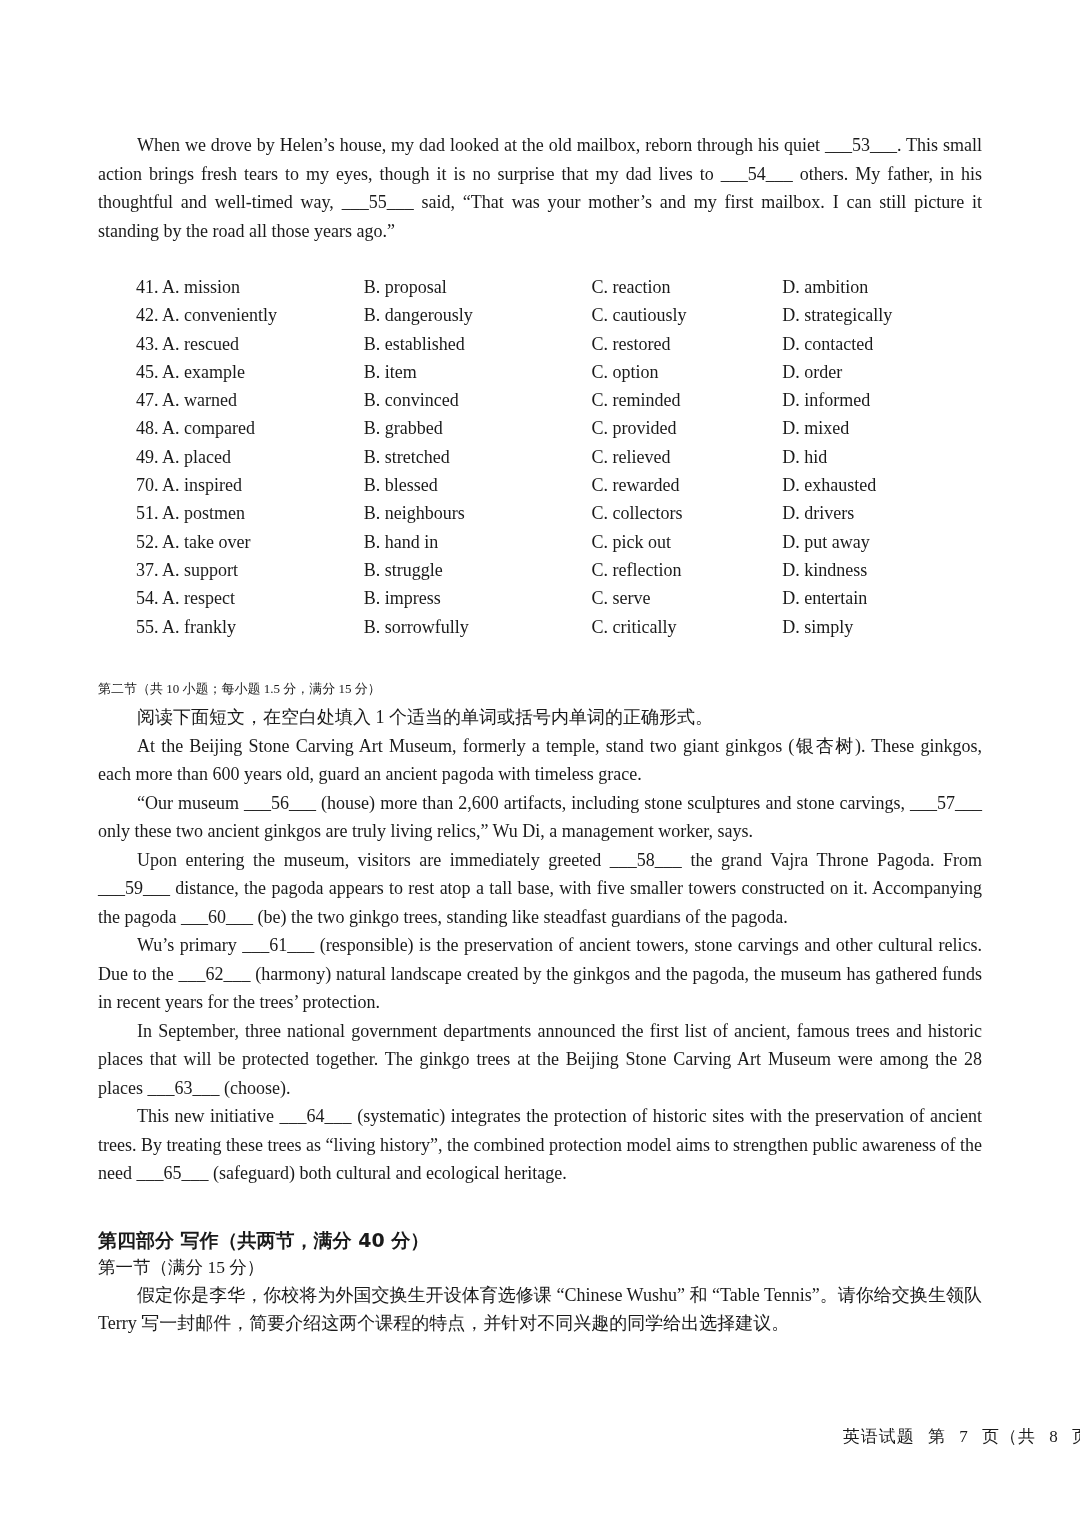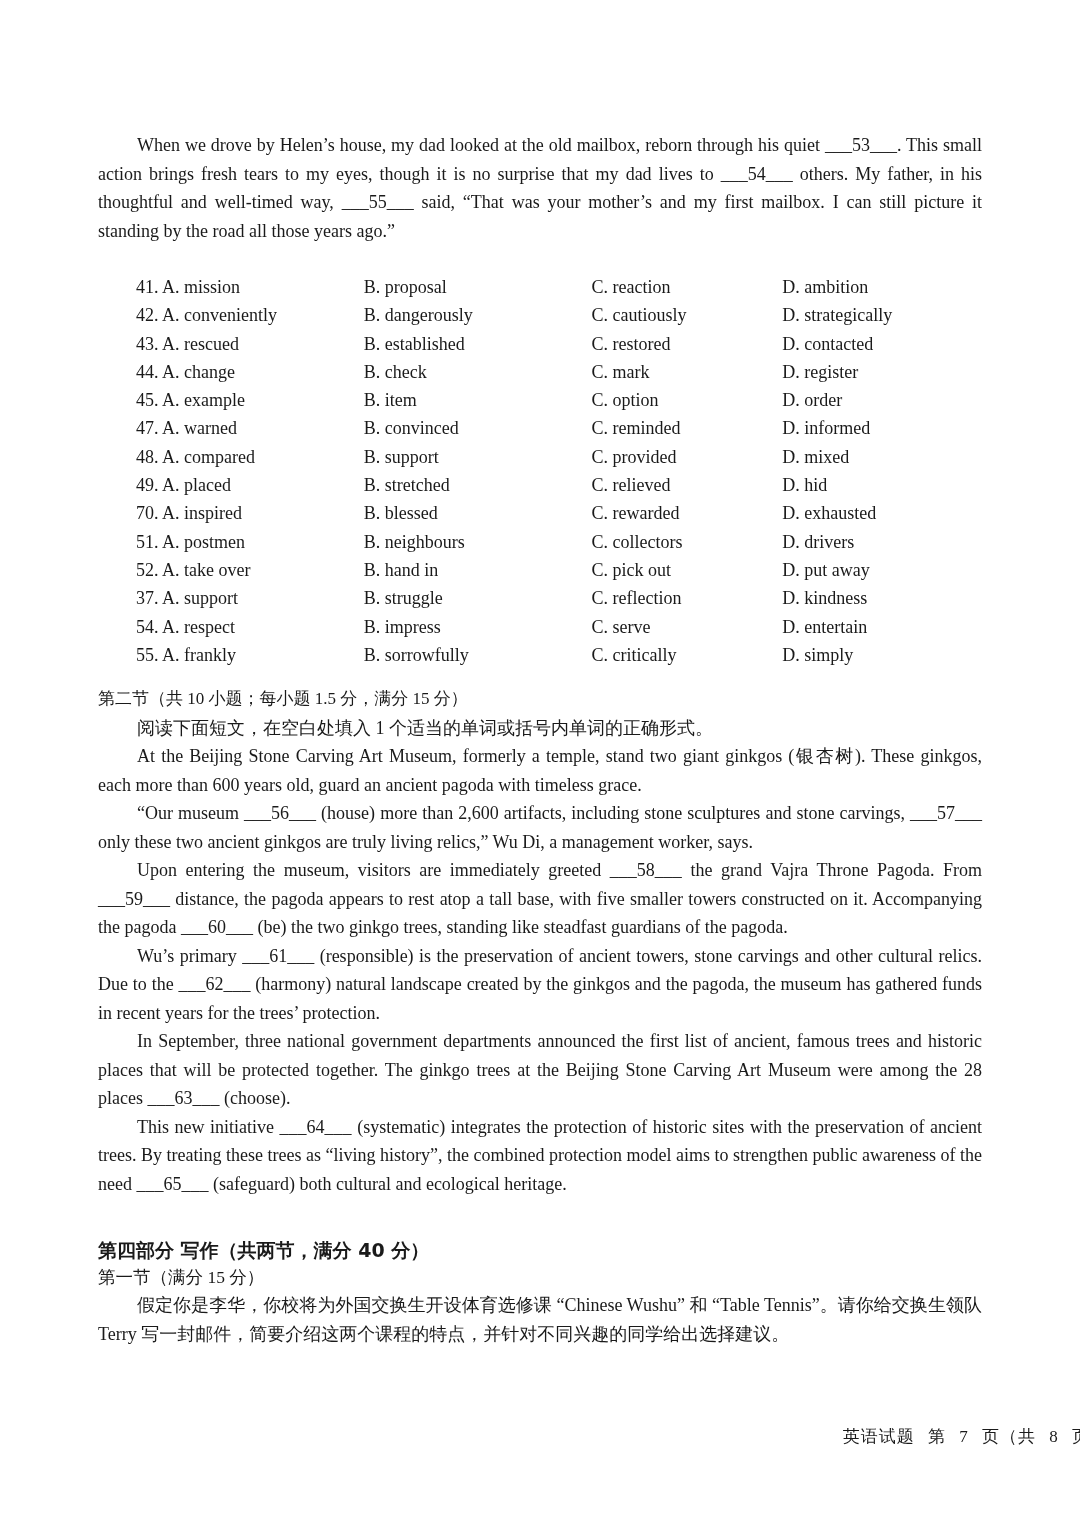--- a/index.html
+++ b/index.html
@@ -10,21 +10,21 @@
   }
   .page { position: absolute; left: 98px; top: 131px; width: 884px; }
   .para {
     font-size: 18px; line-height: 28.5px; text-align: justify;
     text-indent: 39px; margin: 0;
   }
   .options { margin-top: 28px; margin-left: 38px; }
   .opt-row { display: flex; font-size: 18px; line-height: 28.3px; height: 28.3px; }
   .opt-row span { display: inline-block; white-space: nowrap; }
   .c1 { width: 228px; } .c2 { width: 228px; } .c3 { width: 191px; } .c4 { width: 200px; }
-  .sec-heading { font-size: 17px; line-height: 28.5px; margin-top: 16px; }
+  .sec-heading { font-size: 13px; line-height: 28.5px; margin-top: 34px; }
   .part-heading {
     font-family: "DejaVu Sans", "Liberation Sans", sans-serif;
     font-size: 19px; font-weight: bold; line-height: 28px; margin-top: 38px;
   }
   .sub-heading { font-size: 17.5px; line-height: 27px; }
   .footer {
     position: absolute; top: 1425px; left: 0; width: 1080px; text-align: right;
     font-size: 17px; letter-spacing: 1px; word-spacing: 8px; padding-left: 28px;
   }
 </style>
@@ -48,40 +48,34 @@
         <span class="c3">C. cautiously</span>
         <span class="c4">D. strategically</span>
       </div>
     <div class="opt-row">
         <span class="c1">43. A. rescued</span>
         <span class="c2">B. established</span>
         <span class="c3">C. restored</span>
         <span class="c4">D. contacted</span>
       </div>
     <div class="opt-row">
-        <span class="c1">44. A. change</span>
-        <span class="c2">B. check</span>
-        <span class="c3">C. mark</span>
-        <span class="c4">D. register</span>
-      </div>
-    <div class="opt-row">
         <span class="c1">45. A. example</span>
         <span class="c2">B. item</span>
         <span class="c3">C. option</span>
         <span class="c4">D. order</span>
       </div>
     <div class="opt-row">
         <span class="c1">47. A. warned</span>
         <span class="c2">B. convinced</span>
         <span class="c3">C. reminded</span>
         <span class="c4">D. informed</span>
       </div>
     <div class="opt-row">
         <span class="c1">48. A. compared</span>
-        <span class="c2">B. support</span>
+        <span class="c2">B. grabbed</span>
         <span class="c3">C. provided</span>
         <span class="c4">D. mixed</span>
       </div>
     <div class="opt-row">
         <span class="c1">49. A. placed</span>
         <span class="c2">B. stretched</span>
         <span class="c3">C. relieved</span>
         <span class="c4">D. hid</span>
       </div>
     <div class="opt-row">

